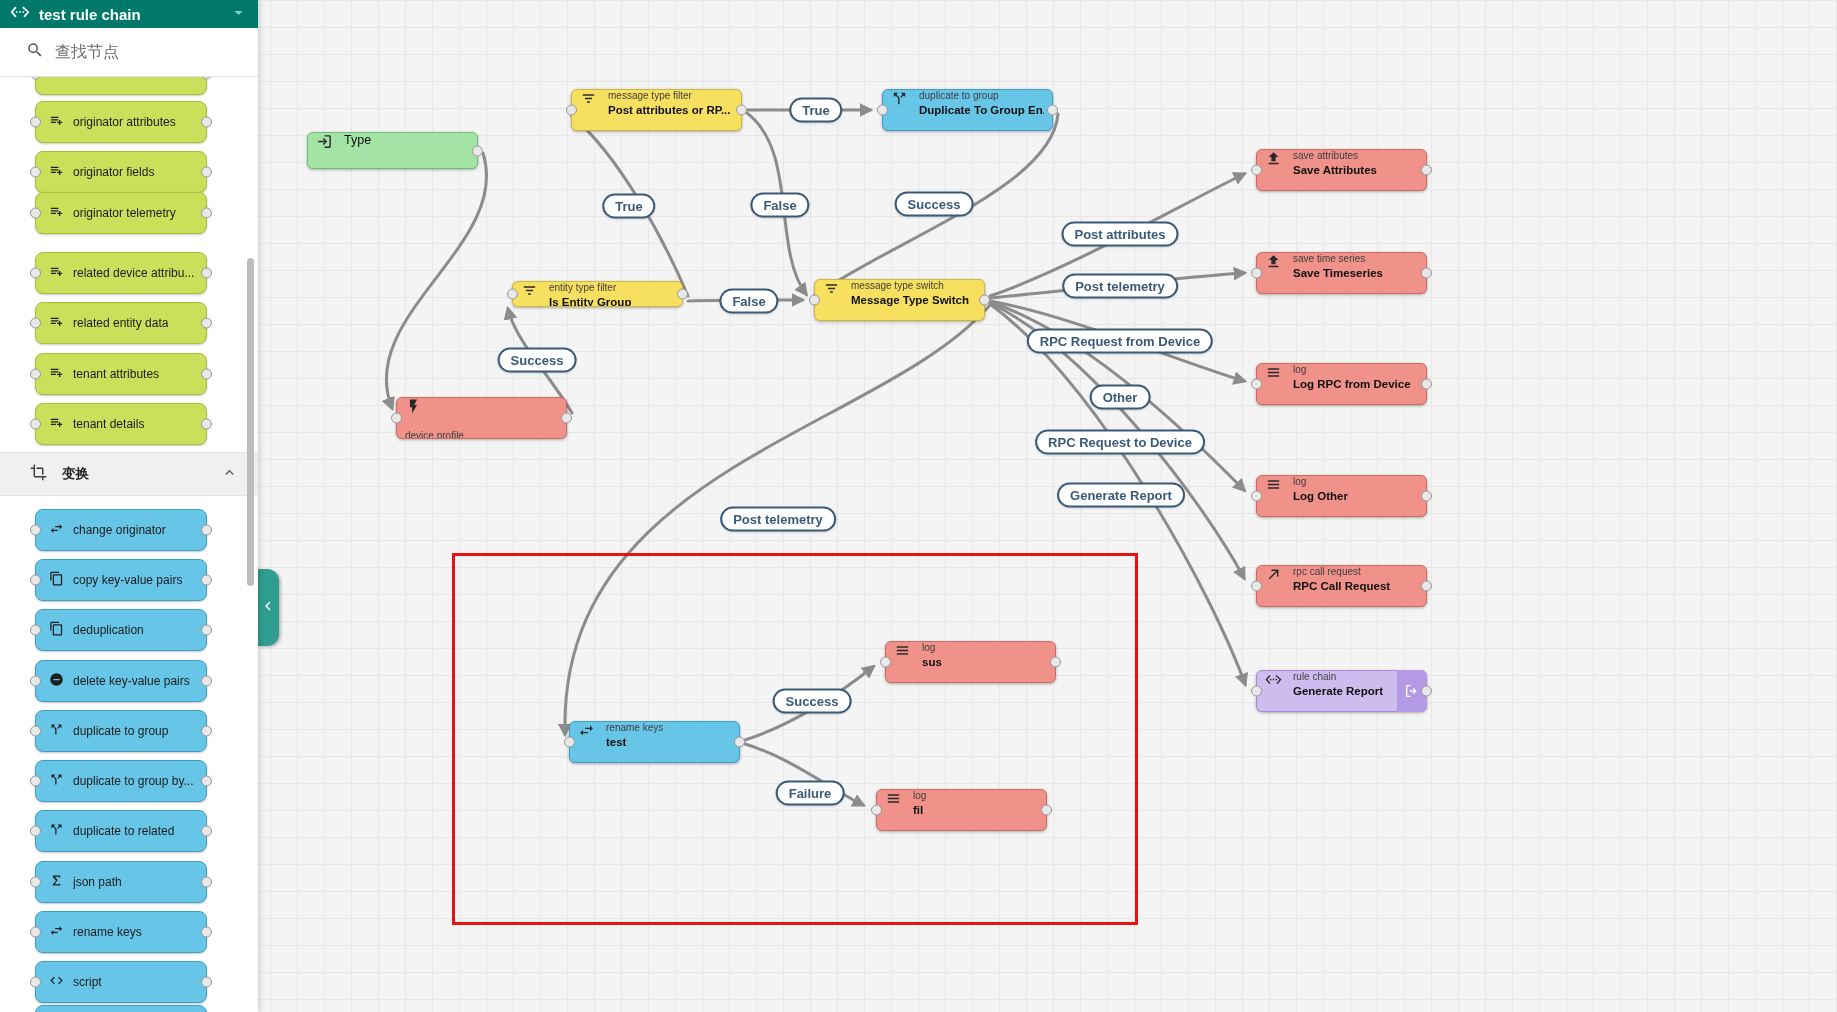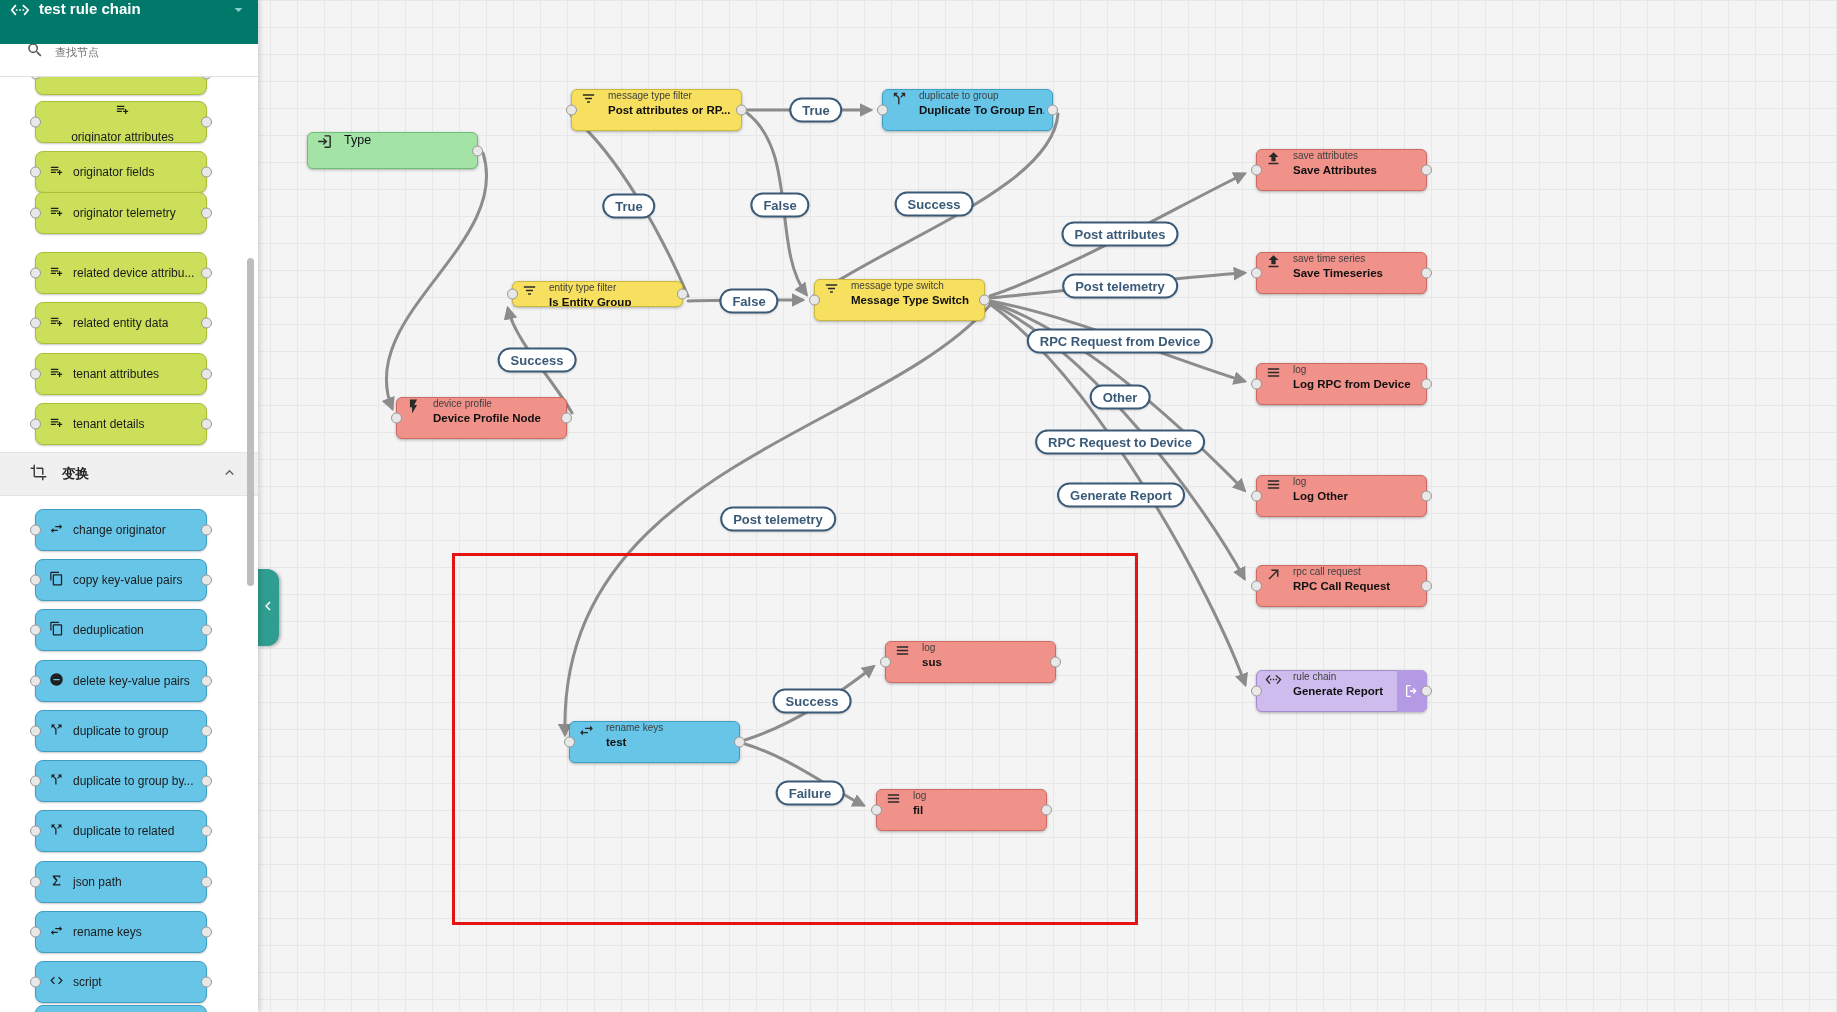--- a/index.html
+++ b/index.html
@@ -39,30 +39,30 @@
   .edge-label{position:absolute;z-index:4;transform:translate(-50%,-50%);
     background:#fff;border:2px solid var(--label-blue);color:var(--label-blue);
     font-size:13px;font-weight:bold;padding:3px 11px;border-radius:15px;
     white-space:nowrap;box-shadow:0 1px 2px rgba(0,0,0,.15);cursor:pointer}
 
   .hl-rect{position:absolute;z-index:5;border:3px solid var(--highlight-red)}
 
   
   .sidebar{position:absolute;left:0;top:0;width:258px;height:1012px;background:#fff;
     z-index:10;box-shadow:2px 0 5px rgba(0,0,0,.15);overflow:hidden}
-  .p-header{position:absolute;top:0;left:0;right:0;height:44px;background:var(--teal);
-    display:flex;gap:9px;padding:0 10px;z-index:6}
+  .p-header{position:absolute;top:0;left:0;right:0;height:28px;background:var(--teal);
+    display:flex;align-items:center;gap:9px;padding:0 10px;z-index:6}
   .p-header svg{width:20px;height:20px;fill:#fff}
   .h-title{color:#fff;font-size:15px;font-weight:bold;flex:1;white-space:nowrap}
   .caret svg{fill:#86d2c7;width:19px;height:19px}
   .search{position:absolute;top:28px;left:0;right:0;height:49px;background:#fff;
     border-bottom:1px solid #e0e0e0;display:flex;align-items:center;gap:11px;
     padding:0 12px 0 26px;z-index:5}
   .search svg{width:18px;height:18px;fill:#555}
-  .search input{border:0;outline:0;font-size:11px;color:#737373;width:160px;font-family:inherit;background:transparent}
+  .search input{border:0;outline:0;font-size:16px;color:#737373;width:160px;font-family:inherit;background:transparent}
   .search input::placeholder{color:#6f6f6f}
   .section{position:absolute;top:452px;left:0;right:0;height:44px;background:#f0f0f0;
     border-top:1px solid #e4e4e4;border-bottom:1px solid #e4e4e4;
     display:flex;align-items:center;gap:15px;padding:0 20px 0 30px;z-index:2;cursor:pointer}
   .section svg{width:17px;height:17px;fill:#3a3a3a}
   .s-label{font-size:13.5px;font-weight:bold;color:#242424;flex:1}
   .chev svg{fill:#616161}
   .p-item{position:absolute;left:35px;width:172px;height:42px;border-radius:8px;
     display:flex;align-items:center;gap:9px;padding:0 10px 0 13px;z-index:1;
     box-shadow:0 1px 2px rgba(0,0,0,.22);cursor:grab}
@@ -152,21 +152,21 @@
       <span class="conn conn-l"></span>
       <span class="nicon"><svg viewBox="0 0 24 24">
           <path d="M4 6h16v2H4zm3 5h10v2H7zm3 5h4v2h-4z"></path>
         </svg></span>
       <div class="ntxt">
         <div class="ntype">message type switch</div>
         <div class="nname">Message Type Switch</div>
       </div>
       <span class="conn conn-r"></span>
     </div>
-    <div class="node cat-action" style="left: 396px; top: 397px; width: 171px; height: 42px;">
+    <div class="node cat-action" style="left: 396px; top: 397px; width: 171px; height: 42px; flex-direction: column;">
       <span class="conn conn-l"></span>
       <span class="nicon"><svg viewBox="0 0 24 24">
           <path d="M7 2v11h3v9l7-12h-4l4-8z"></path>
         </svg></span>
       <div class="ntxt">
         <div class="ntype">device profile</div>
         <div class="nname">Device Profile Node</div>
       </div>
       <span class="conn conn-r"></span>
     </div>
@@ -291,21 +291,21 @@
     <div class="edge-label" style="left: 810px; top: 793px;">Failure</div>
     <div class="hl-rect" style="left: 452px; top: 553px; width: 686px; height: 372px;"></div>
   </div>
 
 <div class="sidebar">
   <div>
       <div class="p-item enrich" style="top: 53px;">
         <span class="conn conn-l"></span>
         <span class="conn conn-r"></span>
       </div>
-      <div class="p-item enrich" style="top: 101px; flex-direction: column;">
+      <div class="p-item enrich" style="top: 101px;">
         <span class="conn conn-l"></span>
         <span class="nicon"><svg viewBox="0 0 24 24">
             <path d="M3 6h12v2H3zm0 4h12v2H3zm0 4h8v2H3zm15 0v-3h-2v3h-3v2h3v3h2v-3h3v-2z"></path>
           </svg></span>
         <span class="p-label">originator attributes</span>
         <span class="conn conn-r"></span>
       </div>
       <div class="p-item enrich" style="top: 151px;">
         <span class="conn conn-l"></span>
         <span class="nicon"><svg viewBox="0 0 24 24">

